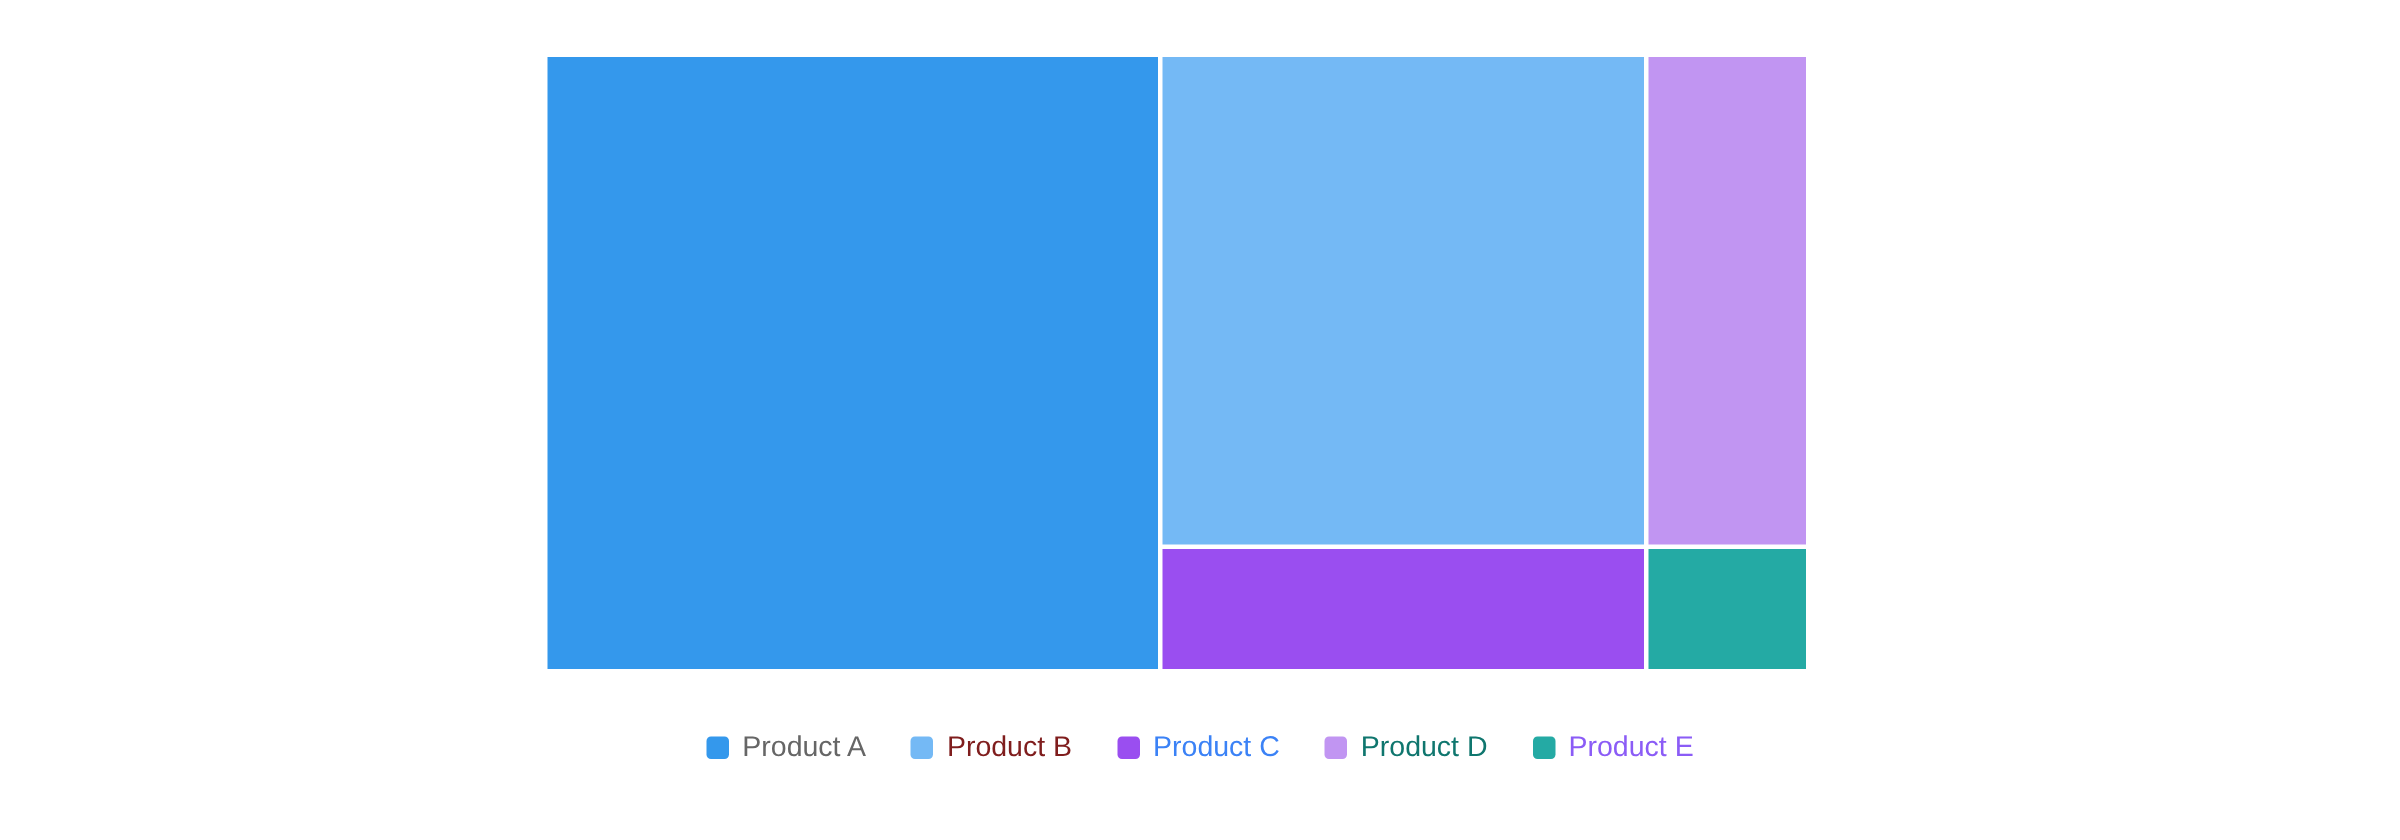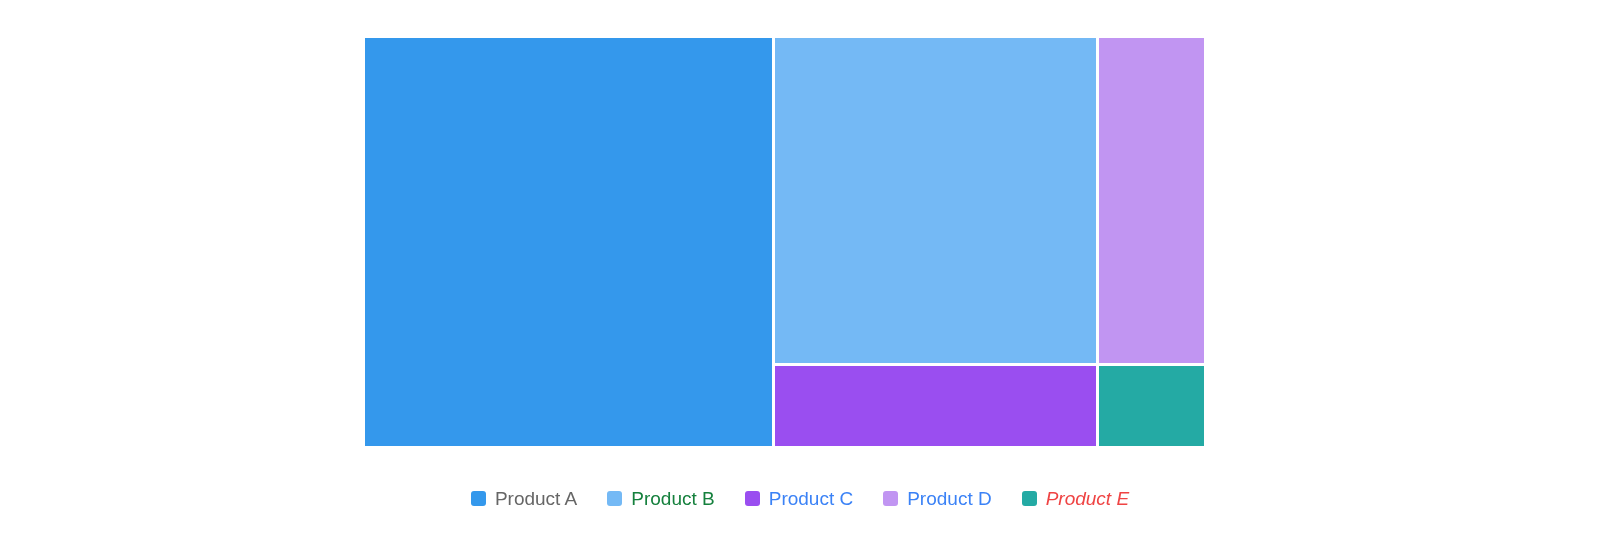--- a/index.html
+++ b/index.html
@@ -86,29 +86,29 @@
       <div class="treemap-tile" style="left: 87.48%; top: 80.39%; width: 12.52%; height: 19.61%; background: rgb(36, 170, 164);"></div>
     </div>
 
   <div id="chart-legend">
       <div class="legend-item">
         <span class="legend-swatch" style="background: rgb(52, 152, 236);"></span>
         <span class="legend-label" style="color: rgb(102, 102, 102);">Product A</span>
       </div>
       <div class="legend-item">
         <span class="legend-swatch" style="background: rgb(116, 185, 245);"></span>
-        <span class="legend-label" style="color: #15803d;">Product B</span>
+        <span class="legend-label" style="color: #7f1d1d;">Product B</span>
       </div>
       <div class="legend-item">
         <span class="legend-swatch" style="background: rgb(154, 78, 240);"></span>
         <span class="legend-label" style="color: #3b82f6;">Product C</span>
       </div>
       <div class="legend-item">
         <span class="legend-swatch" style="background: rgb(193, 149, 242);"></span>
-        <span class="legend-label" style="color: #3b82f6;">Product D</span>
+        <span class="legend-label" style="color: #0f766e;">Product D</span>
       </div>
       <div class="legend-item">
         <span class="legend-swatch" style="background: rgb(36, 170, 164);"></span>
-        <span class="legend-label" style="color: #ef4444; font-style: italic;">Product E</span>
+        <span class="legend-label" style="color: #8b5cf6;">Product E</span>
       </div>
     </div>
 
 </div>
 
 </body></html>

